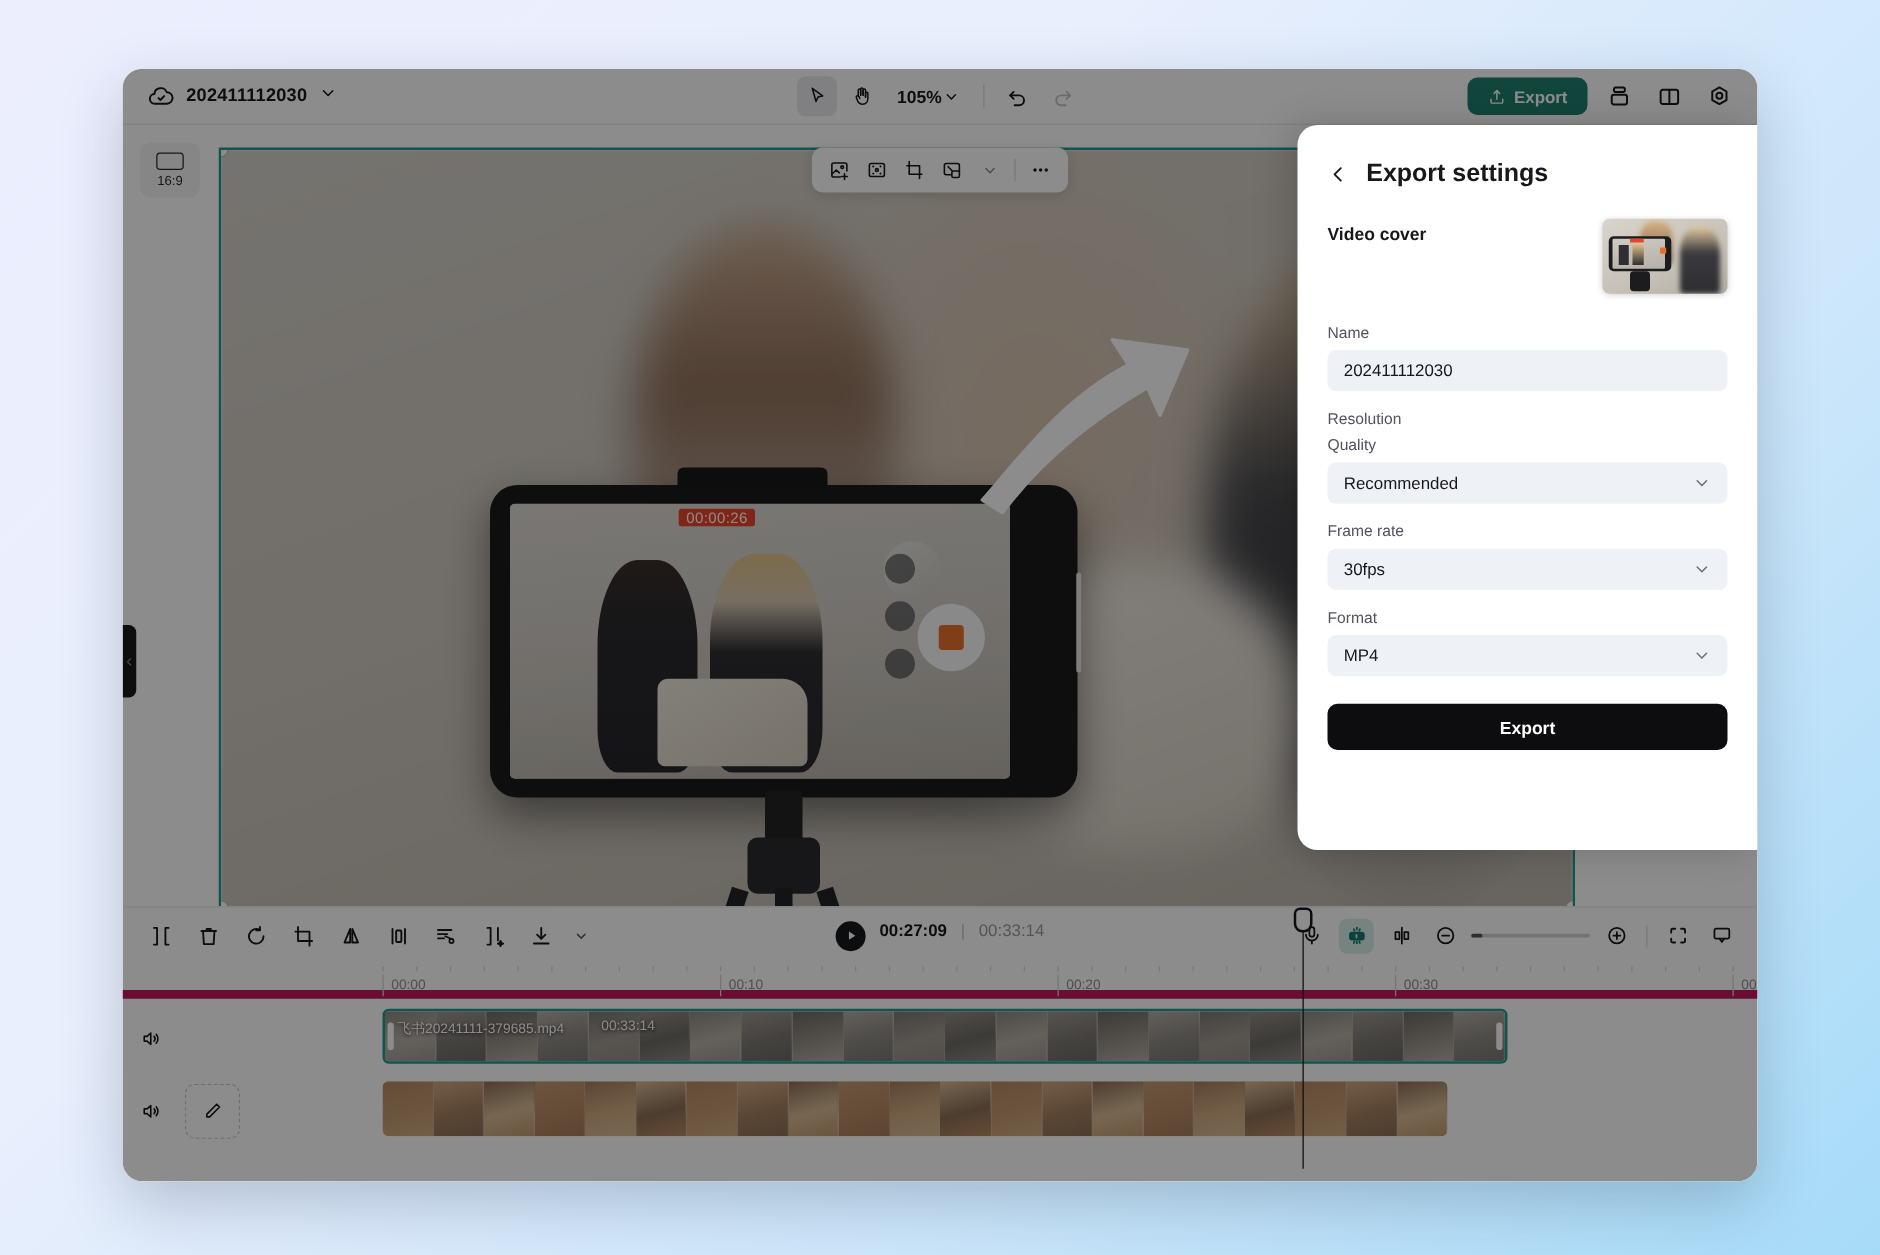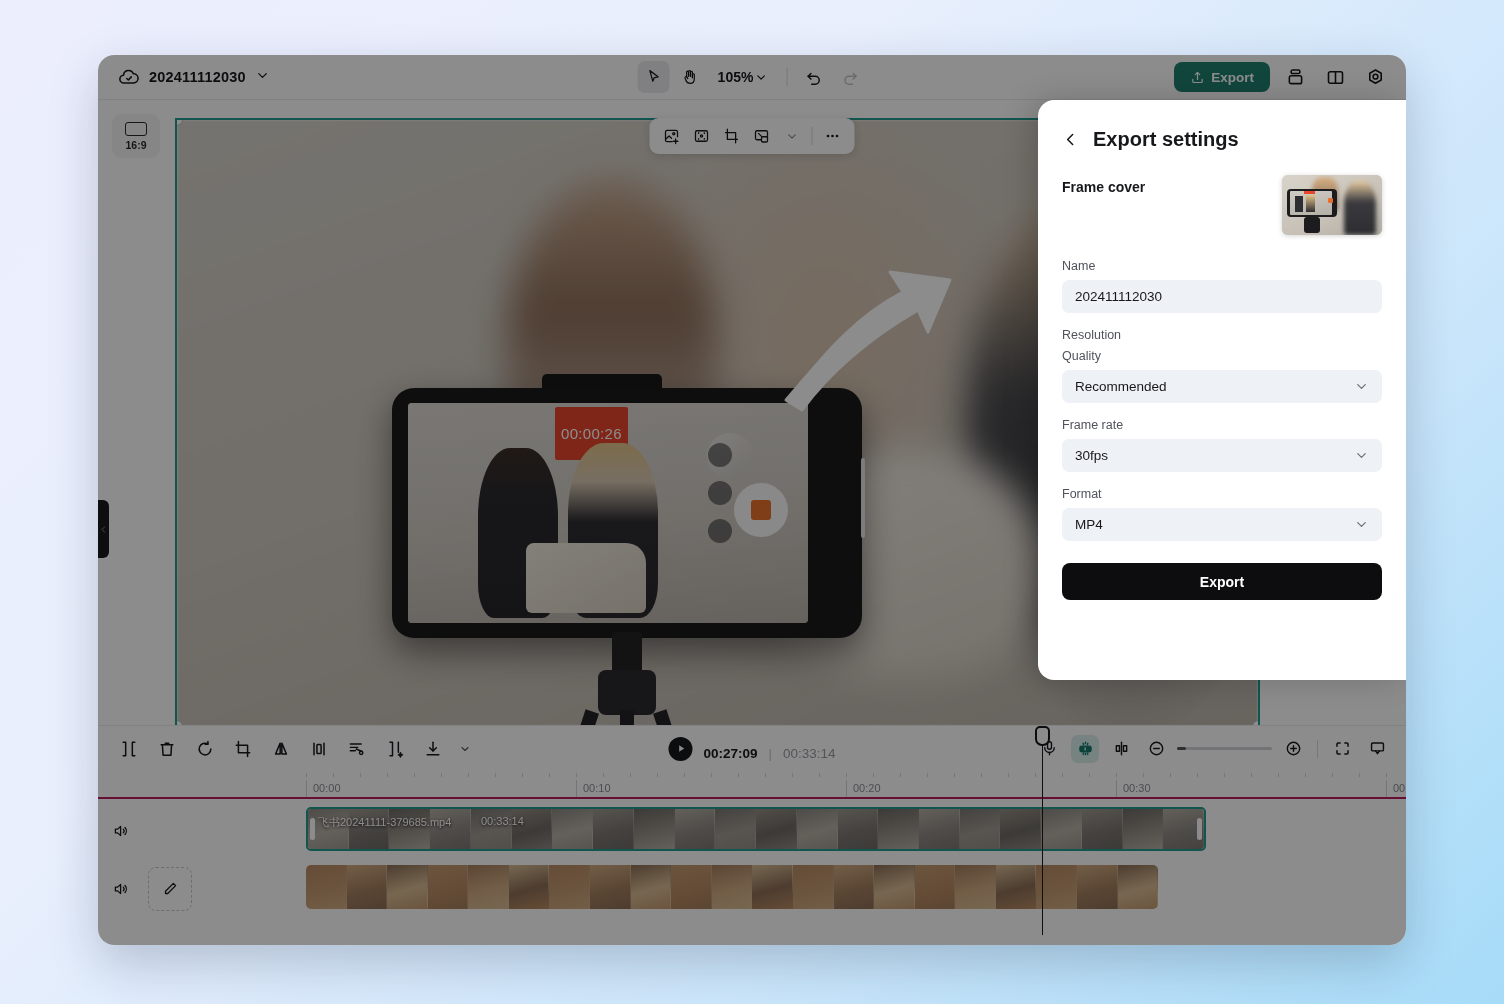--- a/index.html
+++ b/index.html
@@ -62,40 +62,40 @@
   .blurperson{position:absolute;border-radius:50% 50% 45% 45%;filter:blur(18px);}
   .phone-body{
     position:absolute; left:215px; top:268px; width:470px; height:250px;
     background:#1b1b1d; border-radius:22px; box-shadow:0 14px 34px rgba(0,0,0,.45);
   }
   .phone-screen{
     position:absolute; left:16px; top:15px; width:400px; height:220px;
     border-radius:4px; overflow:hidden;
     background:linear-gradient(170deg,#c9c6c0 0%,#b9b5ae 60%,#a7a49d 100%);
   }
-  .rec-badge{position:absolute;left:147px;top:4px;background:#e8462c;color:#fff;font-size:15px;
-     padding:18px 6px;border-radius:2px;letter-spacing:.3px;font-family:"Liberation Sans",sans-serif;}
+  .rec-badge{position:absolute;left:135px;top:4px;background:#e8462c;color:#fff;font-size:12px;
+     padding:0 6px;border-radius:2px;letter-spacing:.3px;font-family:"Liberation Sans",sans-serif;}
   .scr-person{position:absolute;border-radius:40% 40% 20% 20%;}
   .shutter-outer{position:absolute;right:20px;top:80px;width:54px;height:54px;border-radius:50%;
      background:rgba(255,255,255,.9);display:flex;align-items:center;justify-content:center;}
   .shutter-in{width:20px;height:20px;background:#e8702c;border-radius:3px;}
   .circ-btn{position:absolute;right:24px;width:24px;height:24px;border-radius:50%;background:rgba(40,40,44,.55);}
   .cam-lens{position:absolute;right:55px;top:30px;width:46px;height:46px;border-radius:50%;
      background:linear-gradient(145deg,#e9e6e1,#cdc9c2);}
   .tripod{position:absolute;left:385px;top:512px;width:130px;height:135px;}
   .tripod .neck{position:absolute;left:50px;top:0;width:30px;height:42px;background:#232326;border-radius:4px;}
   .tripod .knob{position:absolute;left:36px;top:38px;width:58px;height:45px;background:#2a2a2e;border-radius:8px;}
   .tripod .leg{position:absolute;top:78px;width:14px;height:60px;background:#242428;}
   #arrow-svg{position:absolute;right:300px;top:130px;width:180px;height:170px;pointer-events:none;}
   #ratio-badge{
     position:absolute;left:14px;top:14px;width:48px;height:44px;background:#f4f4f6;border-radius:9px;
     display:flex;flex-direction:column;align-items:center;justify-content:center;gap:3px;cursor:pointer;z-index:5;
   }
   .ratio-rect{width:22px;height:14px;border:1.6px solid #2a2a2e;border-radius:3px;}
-  .ratio-text{font-size:10.5px;color:#2a2a2e;font-weight:700;}
+  .ratio-text{font-size:10.5px;color:#2a2a2e;font-weight:400;}
   #canvas-toolbar{
     position:absolute;left:50%;transform:translateX(-50%);top:18px;height:36px;
     background:#fff;border-radius:9px;box-shadow:0 2px 10px rgba(0,0,0,.14);
     display:flex;align-items:center;gap:2px;padding:0 8px;z-index:6;
   }
   .ct-btn{width:28px;height:28px;display:flex;align-items:center;justify-content:center;border-radius:6px;cursor:pointer;}
   .handle-dot{position:absolute;width:13px;height:13px;border-radius:50%;background:#fff;border:1.5px solid #b9b9bd;z-index:7;}
   #left-collapse{
     position:absolute;left:0;top:400px;width:11px;height:58px;background:#1b1b1d;
     border-radius:0 6px 6px 0;display:flex;align-items:center;justify-content:center;z-index:8;cursor:pointer;
@@ -125,31 +125,31 @@
   #export-btn-panel{
     width:100%;height:37px;background:#0d0d0f;color:#fff;border:none;border-radius:8px;
     font-size:14px;font-weight:700;margin-top:7px;cursor:pointer;font-family:"Liberation Sans",sans-serif;
   }
 
   
   #timeline{position:absolute;left:0;top:670px;width:100%;height:220px;background:#fff;border-top:1px solid #ededed;}
   #tl-toolbar{height:45px;display:flex;align-items:center;position:relative;}
   .tl-left{display:flex;align-items:center;gap:12px;padding-left:18px;}
   .tl-ic{width:26px;height:26px;display:flex;align-items:center;justify-content:center;cursor:pointer;}
-  .tl-center{position:absolute;left:50%;transform:translateX(-50%);display:flex;align-items:flex-end;gap:11px;}
+  .tl-center{position:absolute;left:50%;transform:translateX(-50%);display:flex;align-items:flex-start;gap:11px;}
   .play-circle{width:24px;height:24px;border-radius:50%;background:#17181c;display:flex;align-items:center;justify-content:center;cursor:pointer;}
   .time-cur{font-size:13.5px;font-weight:700;color:#17181c;}
   .time-sep{color:#c2c2c8;font-size:13px;}
   .time-tot{font-size:13.5px;color:#9b9ba3;}
   .tl-right{position:absolute;right:16px;display:flex;align-items:center;gap:9px;}
   .tl-ic.teal-active{background:#d8eeeb;border-radius:7px;width:28px;height:28px;}
   .slider-wrap{display:flex;align-items:center;gap:8px;}
   .slider-track{width:95px;height:3px;background:#d3d3d9;border-radius:2px;position:relative;cursor:pointer;}
   .slider-fill{position:absolute;left:0;top:0;height:3px;width:9px;background:#56565e;border-radius:2px;}
-  #ruler{height:28px;position:relative;border-bottom:2px solid #be185d;}
+  #ruler{height:28px;position:relative;border-bottom:7px solid #be185d;}
   .rl-label{position:absolute;top:9px;font-size:11px;color:#8d8d95;padding-left:6px;border-left:1px solid #d6d6dc;height:17px;line-height:16px;}
   .rl-tick{position:absolute;top:2px;width:1px;height:4px;background:#d9d9df;}
   .track-row{height:52px;display:flex;align-items:center;position:relative;margin-top:6px;}
   .tr-ctl{width:105px;display:flex;align-items:center;padding-left:14px;gap:10px;flex:0 0 105px;}
   .spk{cursor:pointer;display:flex;align-items:center;}
   .edit-btn{width:44px;height:44px;border:1.5px dashed #c9c9d0;border-radius:8px;display:flex;
      align-items:center;justify-content:center;cursor:pointer;margin-left:8px;}
   #clip-video{
     position:absolute;left:208px;top:2px;width:900px;height:44px;border:2px solid #1f9b90;
     border-radius:5px;overflow:hidden;cursor:pointer;
@@ -624,21 +624,21 @@
     <div class="panel-head">
       <span class="back-arrow">
         <svg viewBox="0 0 24 24" width="17" height="17" fill="none" stroke="#17181c" stroke-width="2.2" stroke-linecap="round" stroke-linejoin="round">
             <path d="M15 5l-7 7 7 7"></path>
           </svg>
       </span>
       <span class="panel-title">Export settings</span>
     </div>
 
     <div class="cover-row">
-      <span class="cover-label">Frame cover</span>
+      <span class="cover-label">Video cover</span>
       <div id="cover-thumb">
         <div style="position:absolute;inset:0;background:linear-gradient(155deg,#d9d4cb 0%,#c6c0b6 60%,#b2ada4 100%);"></div>
         <div style="position:absolute;left:30px;top:2px;width:26px;height:34px;background:linear-gradient(180deg,#d8b183,#6d5a4c);filter:blur(2px);border-radius:40% 40% 10% 10%;"></div>
         <div style="position:absolute;left:62px;top:6px;width:32px;height:54px;background:linear-gradient(180deg,#e6cba1 0%,#3a3a3e 40%,#2e2e32 100%);filter:blur(2.2px);border-radius:42% 42% 8% 8%;"></div>
         <div style="position:absolute;left:5px;top:14px;width:50px;height:28px;background:#1c1c1f;border-radius:4px;">
           <div style="position:absolute;left:3px;top:2px;width:42px;height:24px;background:linear-gradient(170deg,#cfcac3,#b4afa7);border-radius:1px;"></div>
           <div style="position:absolute;left:17px;top:2px;width:11px;height:3px;background:#e8462c;"></div>
           <div style="position:absolute;left:8px;top:7px;width:8px;height:16px;background:#2e2e32;"></div>
           <div style="position:absolute;left:19px;top:6px;width:9px;height:17px;background:linear-gradient(180deg,#e3c489,#2e2e32);"></div>
           <div style="position:absolute;right:4px;top:9px;width:5px;height:5px;background:#e8702c;border-radius:1px;"></div>

